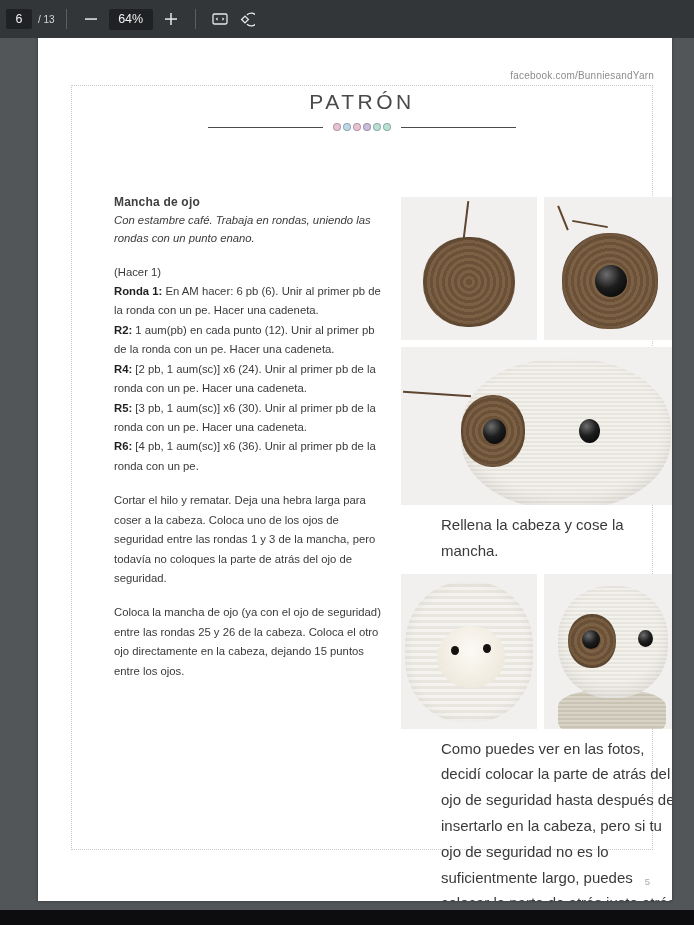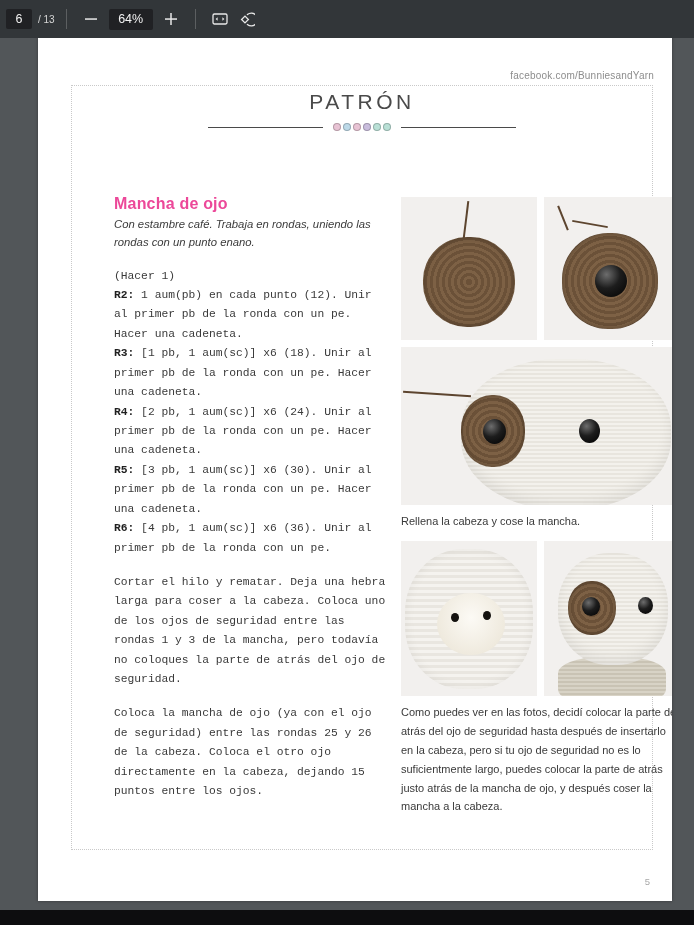--- a/index.html
+++ b/index.html
@@ -131,55 +131,55 @@
     top: 160px; left: 76px;
     width: 272px;
   }
   .col-right {
     position: absolute;
     top: 162px; left: 363px;
     width: 280px;
   }
 
   h2.sec-title {
-    font-size: 16px;
+    font-size: 12px;
     font-weight: 700;
-    color: #ec4899;
+    color: #404040;
     letter-spacing: 0.2px;
     margin-bottom: 2px;
     font-family: "Liberation Sans", sans-serif;
   }
   .italic-note {
     font-size: 11.3px;
     font-style: italic;
     color: #3b3b3b;
     line-height: 1.62;
     margin-bottom: 15px;
   }
   .body-txt {
     font-size: 11.3px;
     color: #3a3a3a;
     line-height: 1.72;
-    font-family: Liberation Mono, monospace;
   }
   .body-txt b { color: #1f1f1f; font-weight: 700; }
   .gap-blk { height: 15px; }
 
   
   .photo {
     background: #f2f0ee;
     position: relative;
     overflow: hidden;
   }
   .photo-row { display: flex; gap: 7px; }
   .caption {
-    font-size: 11px;
+    font-size: 15px;
     color: #3a3a3a;
     line-height: 1.72;
     margin-top: 7px;
+    margin-left: 40px;
   }
 
   
   .disc {
     position: absolute;
     border-radius: 48%;
     background:
       repeating-radial-gradient(circle at 50% 50%,
         #6b5138 0px, #6b5138 3px,
         #7d6145 3px, #7d6145 6px);
@@ -307,24 +307,24 @@
       </div>
     </div>
 
     <div class="col-left">
       <h2 class="sec-title">Mancha de ojo</h2>
       <div class="italic-note">Con estambre café. Trabaja en rondas, uniendo las rondas con un punto enano.</div>
 
       <div class="body-txt">(Hacer 1)</div>
 
       <div class="body-txt">
+        <b>Ronda 1:</b><span> En AM hacer: 6 pb (6). Unir al primer pb de la ronda con un pe. Hacer una cadeneta.</span>
+      </div>
+      <div class="body-txt">
         <b>R2:</b><span> 1 aum(pb) en cada punto (12). Unir al primer pb de la ronda con un pe. Hacer una cadeneta.</span>
-      </div>
-      <div class="body-txt">
-        <b>R3:</b><span> [1 pb, 1 aum(sc)] x6 (18). Unir al primer pb de la ronda con un pe. Hacer una cadeneta.</span>
       </div>
       <div class="body-txt">
         <b>R4:</b><span> [2 pb, 1 aum(sc)] x6 (24). Unir al primer pb de la ronda con un pe. Hacer una cadeneta.</span>
       </div>
       <div class="body-txt">
         <b>R5:</b><span> [3 pb, 1 aum(sc)] x6 (30). Unir al primer pb de la ronda con un pe. Hacer una cadeneta.</span>
       </div>
       <div class="body-txt">
         <b>R6:</b><span> [4 pb, 1 aum(sc)] x6 (36). Unir al primer pb de la ronda con un pe.</span>
       </div>

